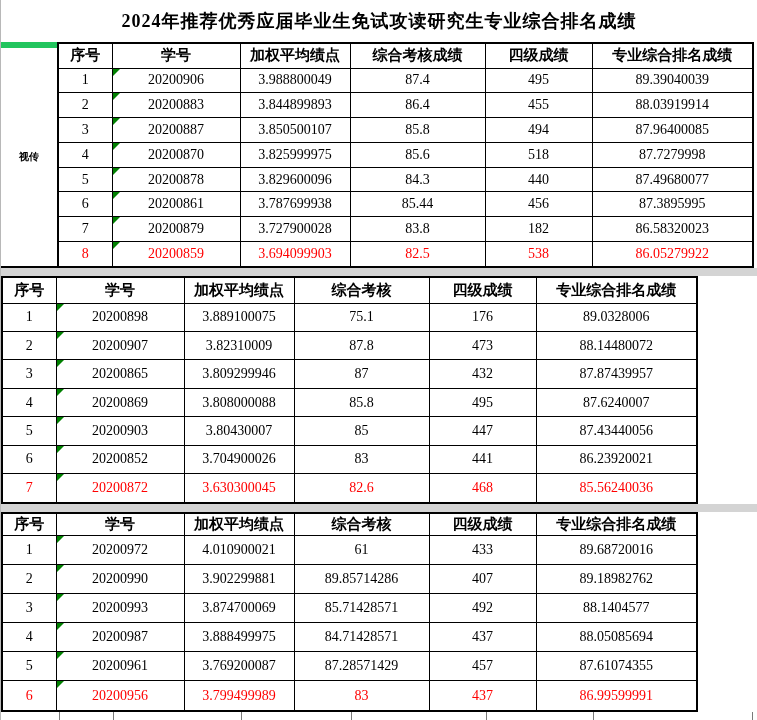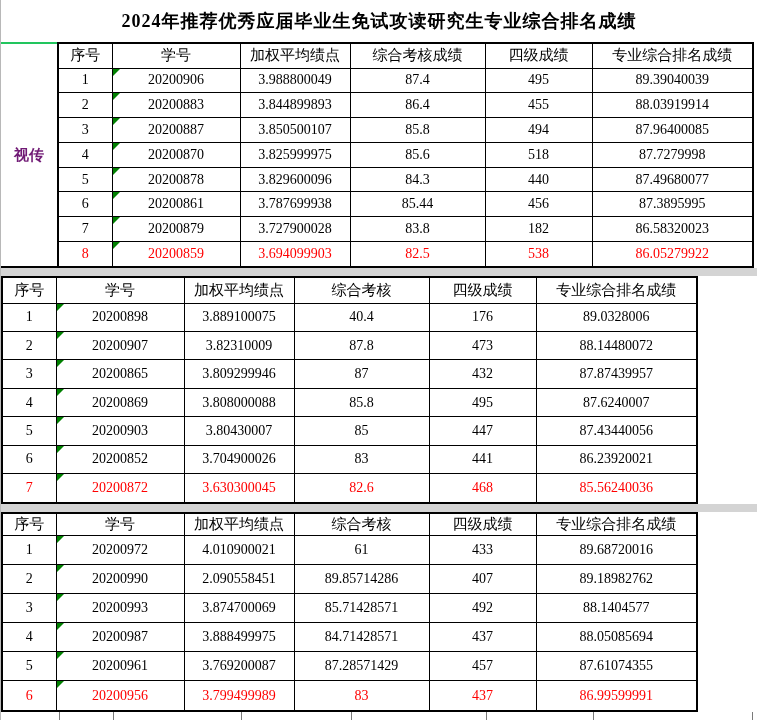--- a/index.html
+++ b/index.html
@@ -21,39 +21,39 @@
     letter-spacing: 1px;
   }
 
   .block { display: flex; width: 753px; }
   .block-0 { height: 226px; }
   .block-1 { height: 228px; }
   .block-2 { height: 200px; }
 
   .group-label {
     width: 58px;
-    border-top: 2px solid #22c55e;
+    border-top: 6px solid #22c55e;
     border-bottom: 2px solid #000;
     display: flex; align-items: center; justify-content: center;
-    font-size: 15px; font-weight: bold; color: #701a75;
+    font-size: 10px; font-weight: bold; color: #000000;
   }
 
   .grid { flex: 1; }
   table {
     width: 695px; height: 100%;
     border-collapse: collapse; table-layout: fixed;
     border: 2px solid #000;
   }
   th, td {
     border: 1px solid #000;
     text-align: center; vertical-align: middle;
     font-size: 14px; color: #000;
     overflow: hidden; white-space: nowrap;
   }
-  th { font-weight: normal; font-size: 15px; }
+  th { font-weight: bold; font-size: 15px; }
   .block-0 thead tr { height: 25px; }
   .block-1 thead tr { height: 26px; }
   .block-2 thead tr { height: 22px; }
 
   col.c-no  { width: 54px; }
   col.c-sid { width: 128px; }
   col.c-gpa { width: 110px; }
   col.c-ass { width: 135px; }
   col.c-cet { width: 107px; }
   col.c-rnk { width: 161px; }
@@ -195,21 +195,21 @@
                 <th>综合考核</th>
                 <th>四级成绩</th>
                 <th>专业综合排名成绩</th>
               </tr>
             </thead>
         <tbody>
               <tr>
                 <td>1</td>
                 <td class="sid-cell"><span class="tri"></span>20200898</td>
                 <td>3.889100075</td>
-                <td>40.4</td>
+                <td>75.1</td>
                 <td>176</td>
                 <td>89.0328006</td>
               </tr>
               <tr>
                 <td>2</td>
                 <td class="sid-cell"><span class="tri"></span>20200907</td>
                 <td>3.82310009</td>
                 <td>87.8</td>
                 <td>473</td>
                 <td>88.14480072</td>
@@ -285,21 +285,21 @@
                 <td>1</td>
                 <td class="sid-cell"><span class="tri"></span>20200972</td>
                 <td>4.010900021</td>
                 <td>61</td>
                 <td>433</td>
                 <td>89.68720016</td>
               </tr>
               <tr>
                 <td>2</td>
                 <td class="sid-cell"><span class="tri"></span>20200990</td>
-                <td>2.090558451</td>
+                <td>3.902299881</td>
                 <td>89.85714286</td>
                 <td>407</td>
                 <td>89.18982762</td>
               </tr>
               <tr>
                 <td>3</td>
                 <td class="sid-cell"><span class="tri"></span>20200993</td>
                 <td>3.874700069</td>
                 <td>85.71428571</td>
                 <td>492</td>

